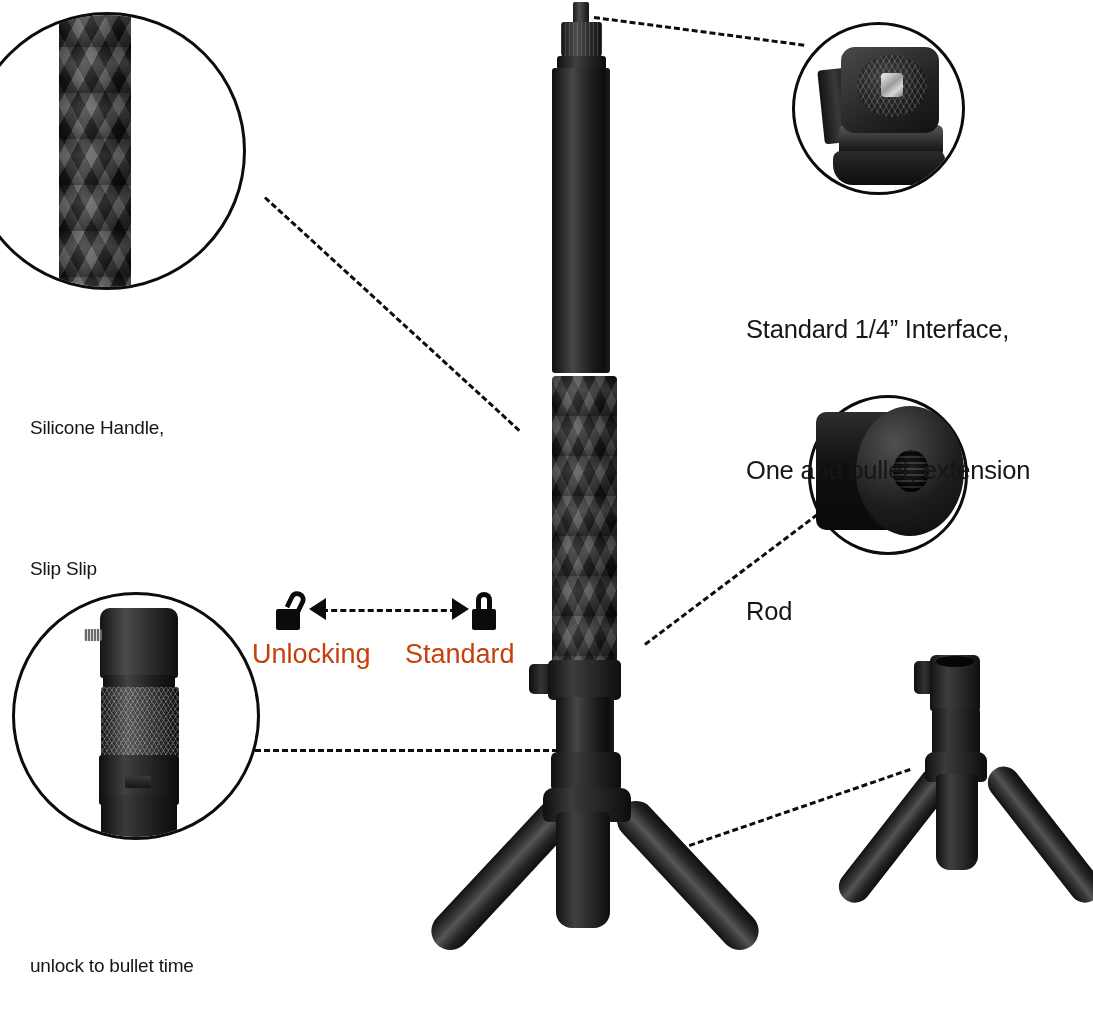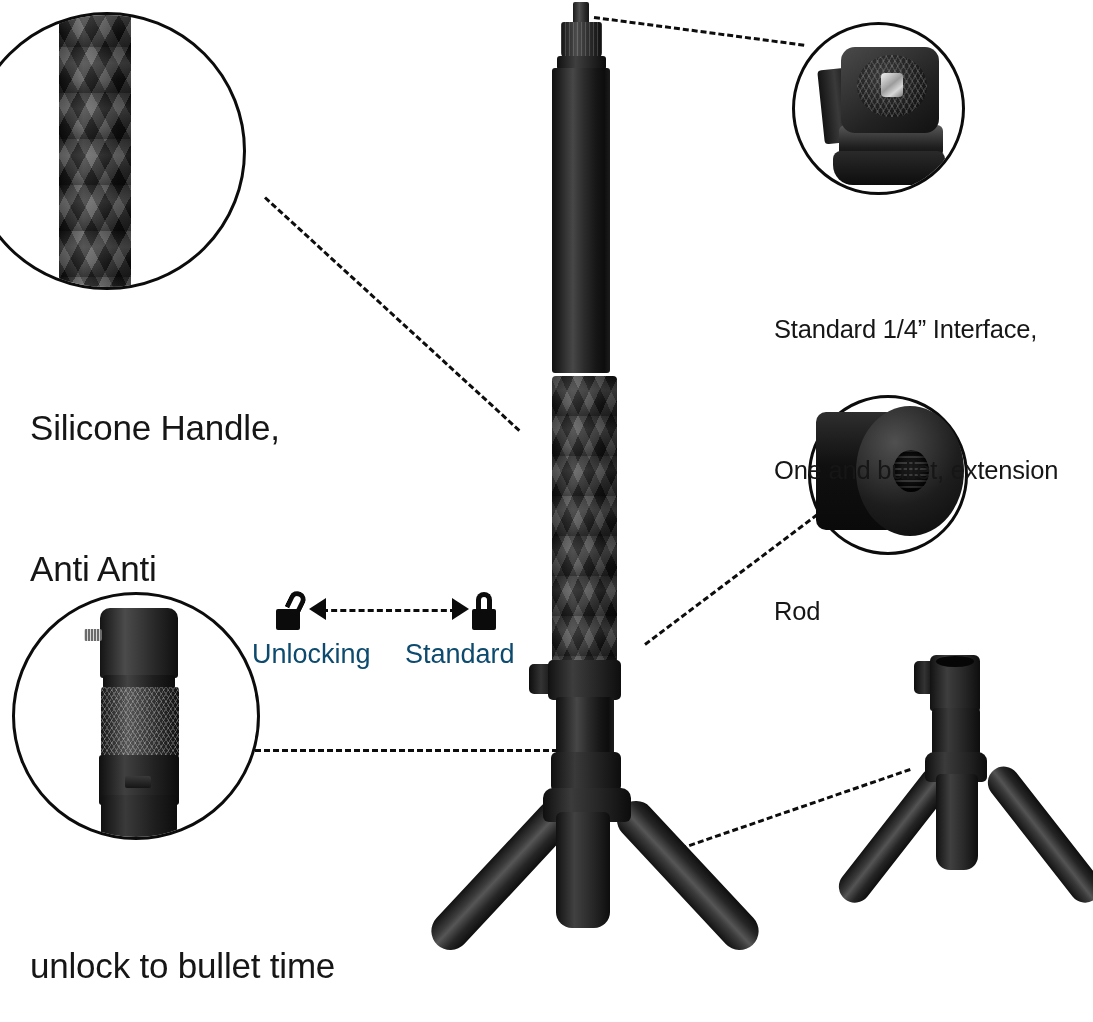--- a/index.html
+++ b/index.html
@@ -15,30 +15,29 @@
     background: #ffffff;
     overflow: hidden;
     font-family: "Liberation Sans", sans-serif;
     color: #111111;
   }
 
   
   .caption {
     position: absolute;
     font-family: "Liberation Sans", sans-serif;
-    font-size: 35px;
+    font-size: 19px;
     line-height: 47px;
     color: #161616;
     white-space: pre;
     letter-spacing: -0.2px;
   }
   .caption.small-lead {
     font-size: 25.5px;
     line-height: 47px;
-    margin-left: 28px;
   }
   .caption .line { display: block; }
 
   
   .circle-callout {
     position: absolute;
     border-radius: 50%;
     border: 3.5px solid #0c0c0c;
     background: #ffffff;
     overflow: hidden;
@@ -128,21 +127,21 @@
     transform: rotate(26deg);
   }
   #padlock-open { left: 0px; }
   #padlock-closed { left: 196px; }
 
   .lock-label {
     position: absolute;
     top: 52px;
     font-size: 27px;
     line-height: 32px;
-    color: #0c4a6e;
+    color: #c2410c;
     white-space: pre;
   }
   #label-unlocking { left: -24px; }
   #label-locking { left: 129px; }
 
   
 
   
   #product-main { position: absolute; left: 0; top: 0; width: 1093px; height: 1022px; }
 
@@ -544,21 +543,21 @@
     <div class="padlock" id="padlock-closed">
       <div class="shackle"></div>
       <div class="body"></div>
     </div>
     <div class="lock-label" id="label-unlocking">Unlocking</div>
     <div class="lock-label" id="label-locking">Standard</div>
   </div>
 
   <div class="caption" id="caption-silicone" style="left:30px; top:310px;">
     <span class="line">Silicone Handle,</span>
-    <span class="line">Anti Anti</span>
+    <span class="line">Slip Slip</span>
   </div>
 
   <div class="caption small-lead" id="caption-interface" style="left:746px; top:212px;">
     <span class="line">Standard 1/4” Interface,</span>
     <span class="line">One and bullet, extension</span>
     <span class="line">Rod</span>
   </div>
 
   <div class="caption" id="caption-unlock" style="left:30px; top:848px;">
     <span class="line">unlock to bullet time</span>

